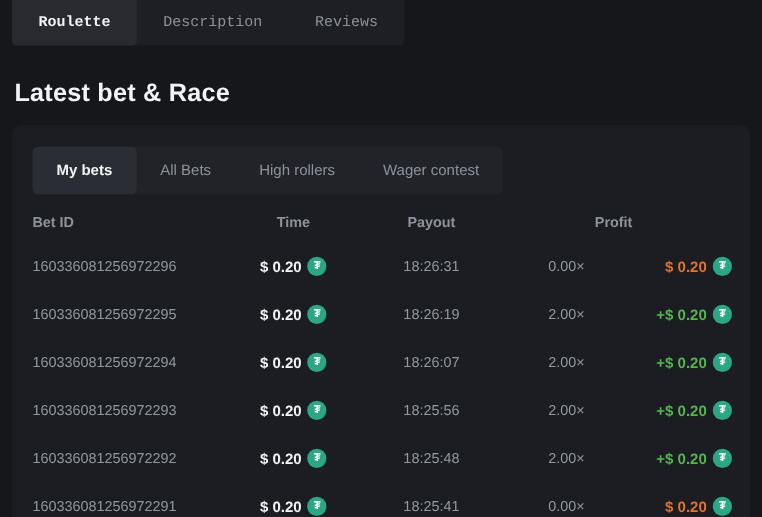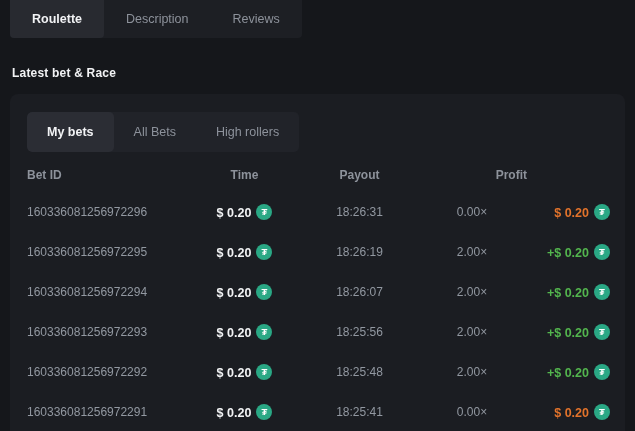--- a/index.html
+++ b/index.html
@@ -11,38 +11,39 @@
     -webkit-font-smoothing:antialiased;
   }
 
   
   .page-tabs {
     display:flex;
     margin-left:10px;
     background:#1d1f24;
     width:max-content;
     border-radius:0 0 4px 4px;
+    font-family:Liberation Mono, monospace;
   }
   .page-tab {
     padding:12px 22px;
     font-size:12.5px;
     color:#8d929b;
     cursor:pointer;
     white-space:nowrap;
   }
   .page-tab.active {
     background:#282a30;
     color:#f2f3f5;
     font-weight:bold;
     border-radius:0 0 4px 4px;
   }
 
   
   .section-title {
-    font-size:12px;
+    font-size:21px;
     font-weight:bold;
     color:#f2f3f5;
     margin:28px 0 14px 12px;
     letter-spacing:.2px;
   }
 
   
   .panel {
     margin:0 10px;
     background:#1b1d22;
@@ -119,20 +120,21 @@
     <div class="page-tab">Reviews</div>
   </nav>
 
 <h2 class="section-title">Latest bet &amp; Race</h2>
 
 <section class="panel">
   <nav class="inner-tabs">
       <div class="inner-tab active">My bets</div>
       <div class="inner-tab">All Bets</div>
       <div class="inner-tab">High rollers</div>
+      <div class="inner-tab">Wager contest</div>
     </nav>
 
   <div class="table">
     <div class="thead">
         <div class="th al-l">Bet ID</div>
         <div class="th al-c">Time</div>
         <div class="th al-c">Payout</div>
         <div class="th al-r">Profit</div>
       </div>
     <div class="tbody">

